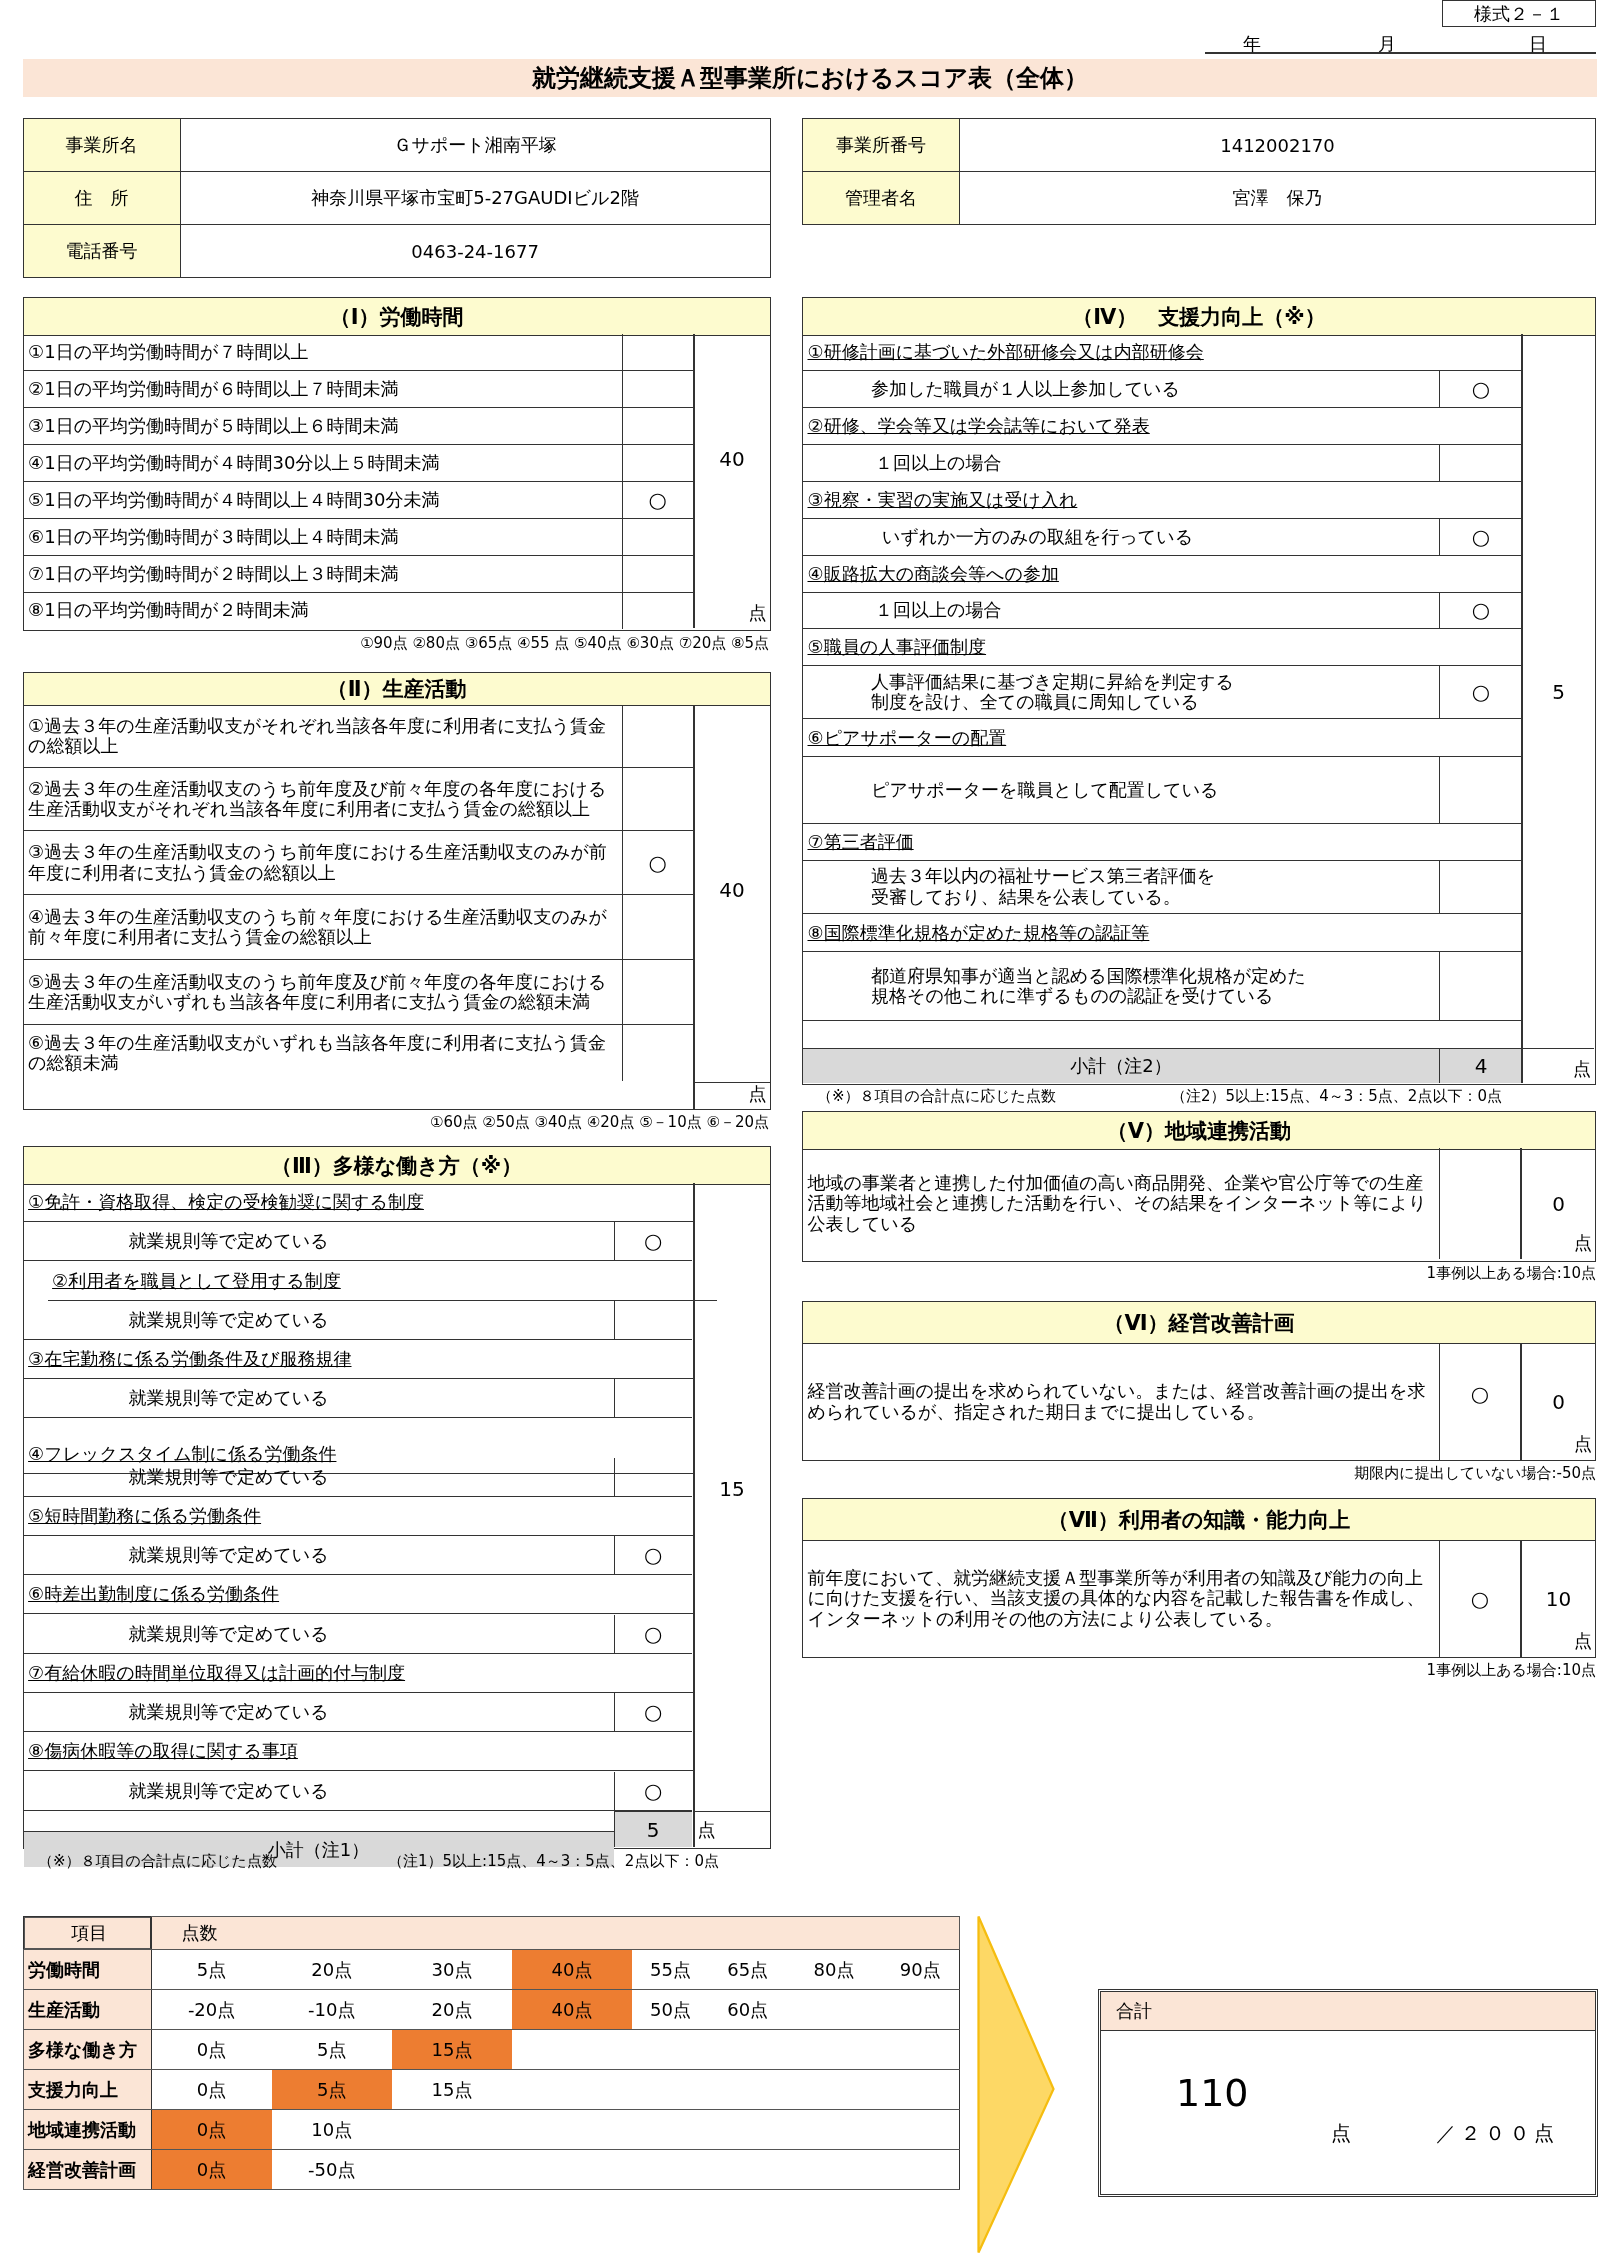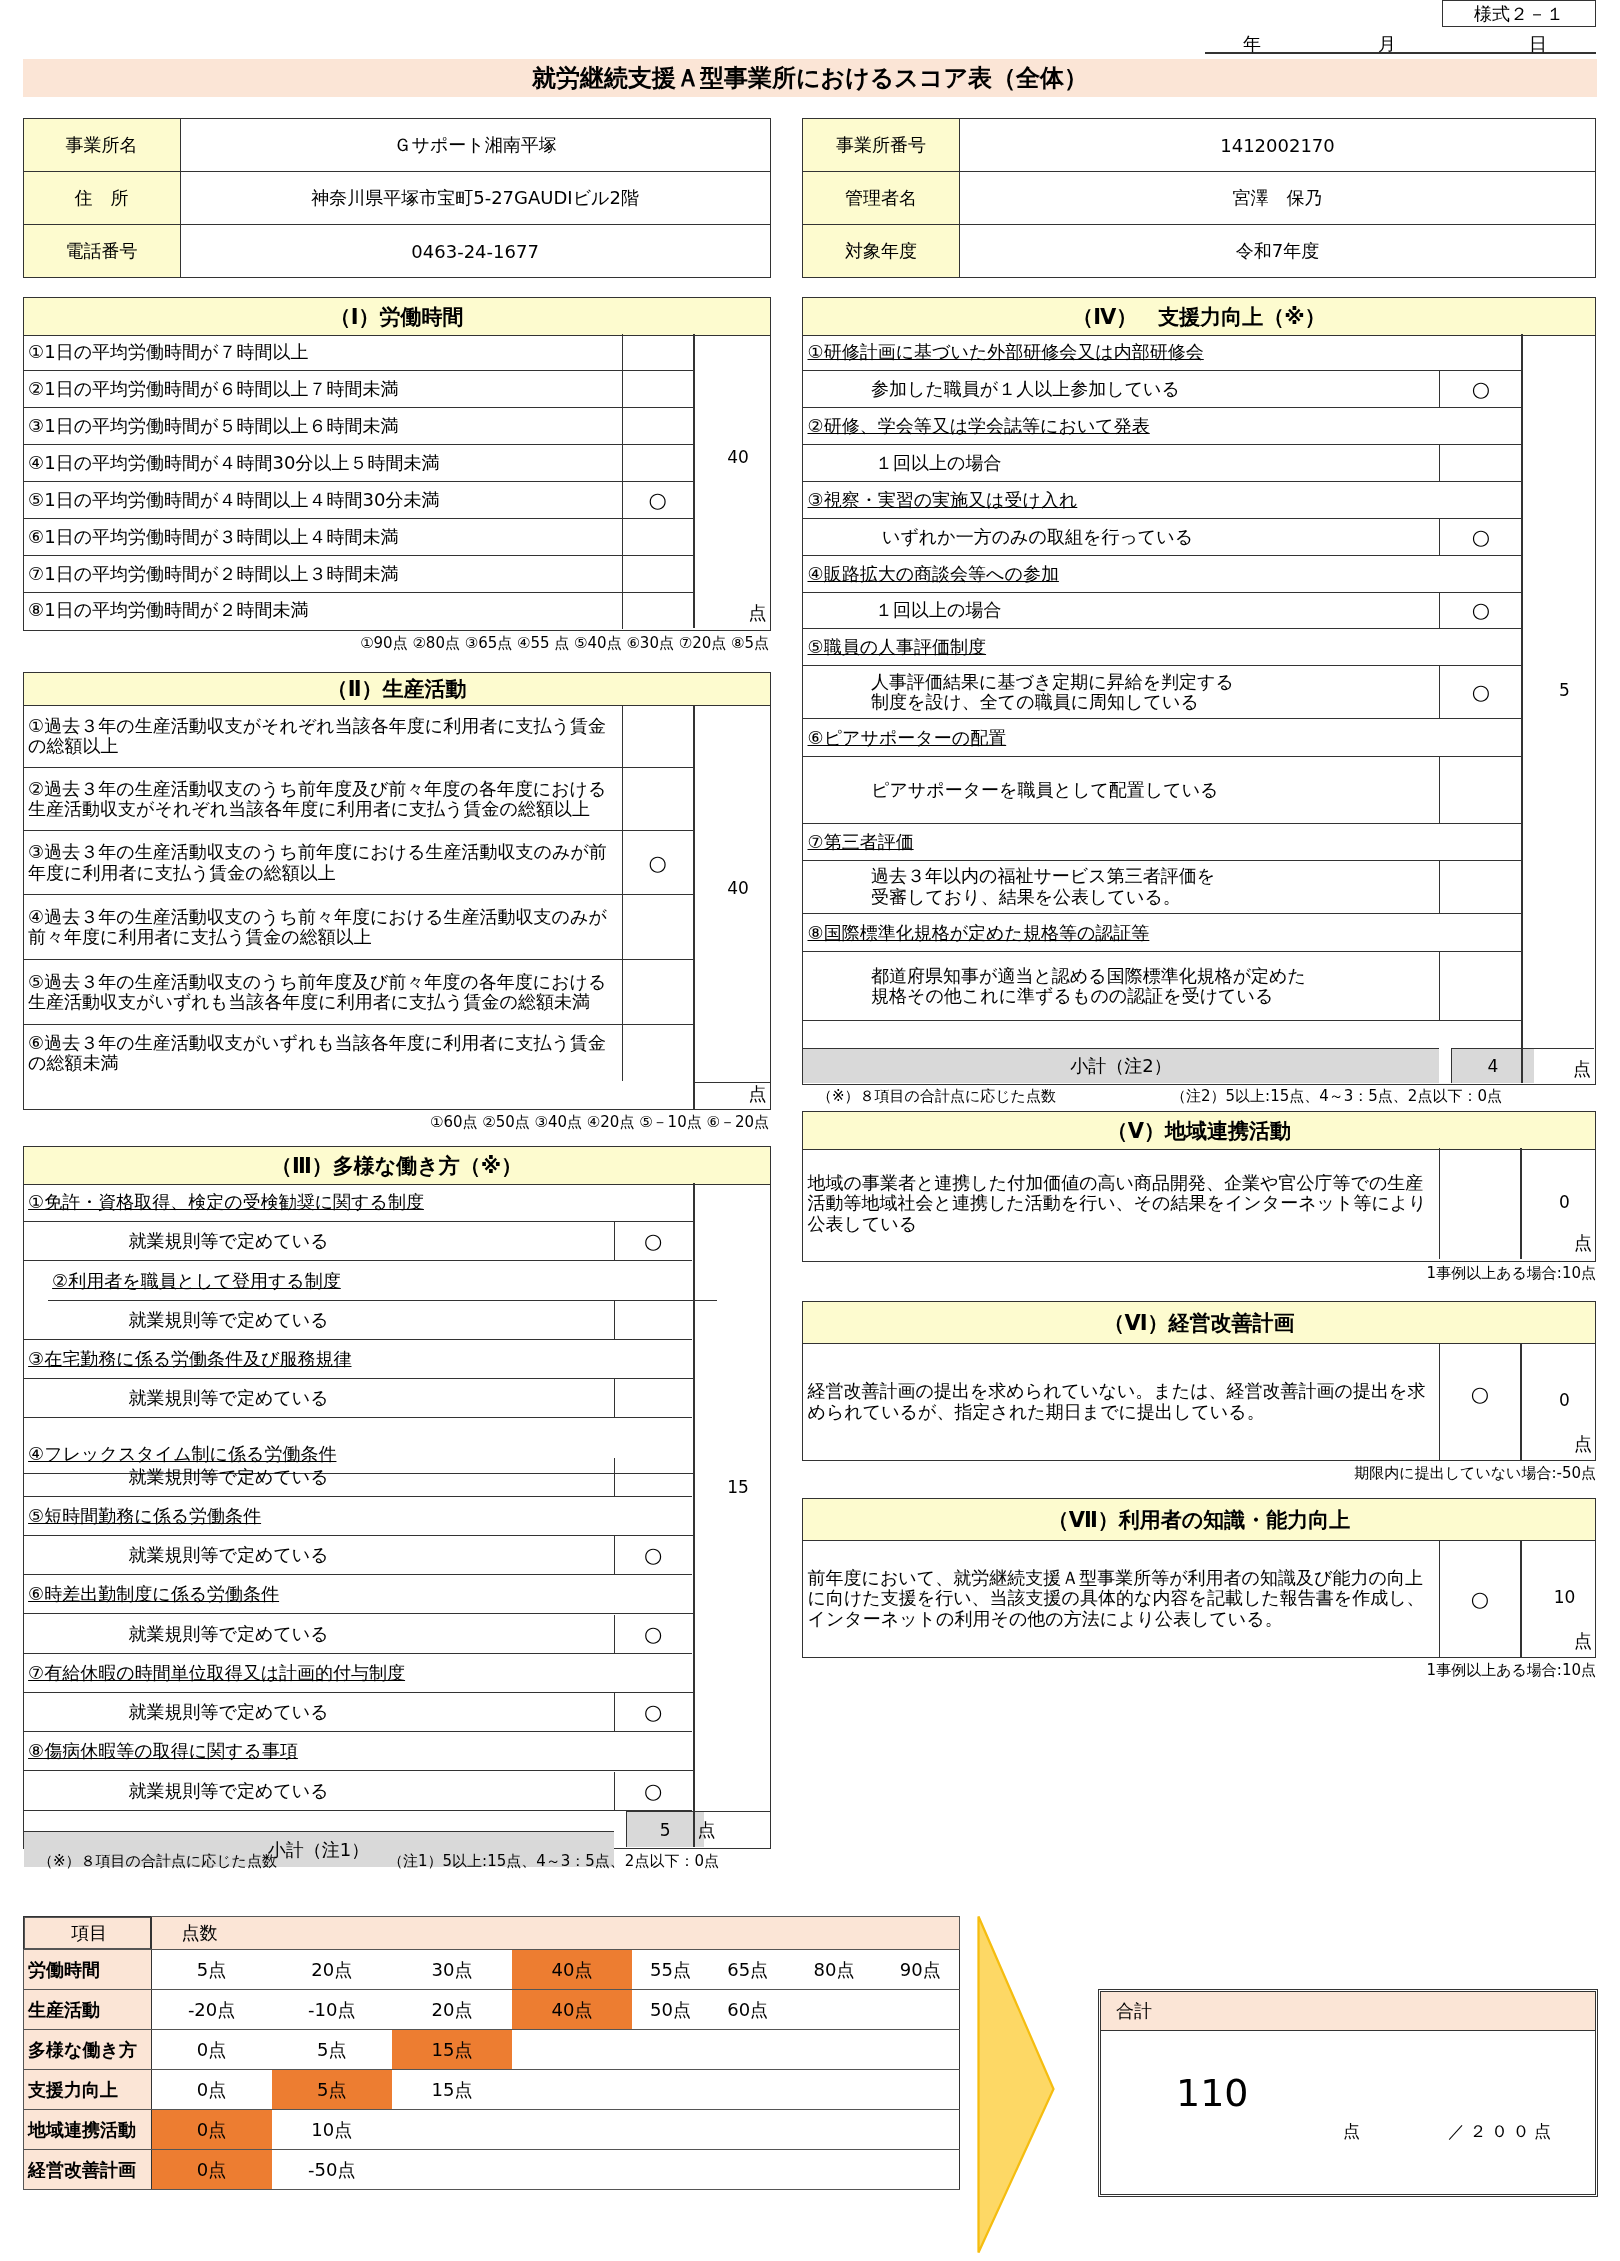--- a/index.html
+++ b/index.html
@@ -4,21 +4,21 @@
 <style>
   * { box-sizing: border-box; margin: 0; padding: 0; }
   html, body { width: 1620px; height: 2261px; background: #fff; overflow: hidden; }
   body { position: relative; font-family: "DejaVu Sans", "Liberation Sans", sans-serif; color: #000; }
   .abs { position: absolute; }
   .b { border: 1.5px solid #333; }
   .yellow { background: #fdfbcf; }
   .peach { background: #fbe5d6; }
   .gray { background: #d9d9d9; }
   .orange { background: #ed7d31; }
-  .t26 { font-size: 17px; margin-left: 12px; }
+  .t26 { font-size: 20px; }
   .t24 { font-size: 18px; }
   .center { display: flex; align-items: center; justify-content: center; text-align: left; }
   .vcenter { display: flex; align-items: center; }
   .u { text-decoration: underline; }
   table { border-collapse: collapse; }
   .form-no { right: 24px; top: 0; width: 154px; height: 27px; border: 1.5px solid #333; font-size: 18px; }
   .date-line { left: 1205px; right: 24px; top: 30px; height: 24px; border-bottom: 2.3px solid #333; font-size: 18px; }
   .date-line span { position: absolute; top: 1.5px; }
   .title-bar { left: 22.6px; right: 22.6px; top: 59px; height: 38px; font-size: 24px; font-weight: bold; }
   .info td { border: 1.5px solid #333; height: 53px; font-size: 18px; text-align: center; }
@@ -60,24 +60,20 @@
   </table>
 <table class="abs info" style="left:802px; top:118px; width:794px;">
   <tbody>
       <tr>
         <td class="yellow" style="width:157px">事業所番号</td>
         <td>1412002170</td>
       </tr>
   <tr>
         <td class="yellow">管理者名</td>
         <td>宮澤　保乃</td>
-      </tr>
-  <tr>
-        <td class="yellow">対象年度</td>
-        <td>令和7年度</td>
       </tr>
 </tbody>
   </table>
 
 <div class="abs b" style="left:22.6px; top:297px; width:748px; height:334px;">
   <div class="sec-head yellow center">（Ⅰ）労働時間</div>
   <div id="s1rows">
       <div class="row vcenter" style="top:36px;width:598px;height:37px;">①1日の平均労働時間が７時間以上</div>
       <div class="mark center" style="left:598px;top:36px;width:71px;height:37px;"></div>
       <div class="row vcenter" style="top:73px;width:598px;height:37px;">②1日の平均労働時間が６時間以上７時間未満</div>

